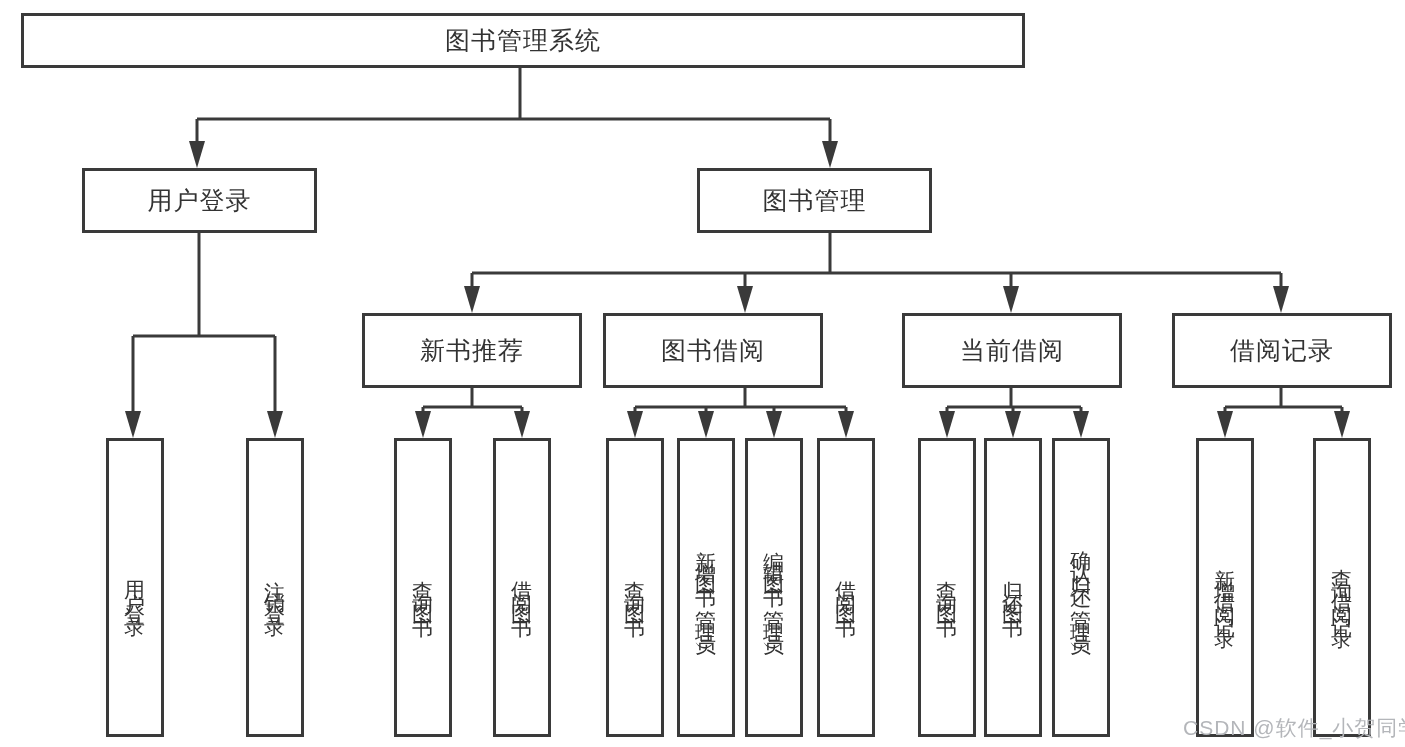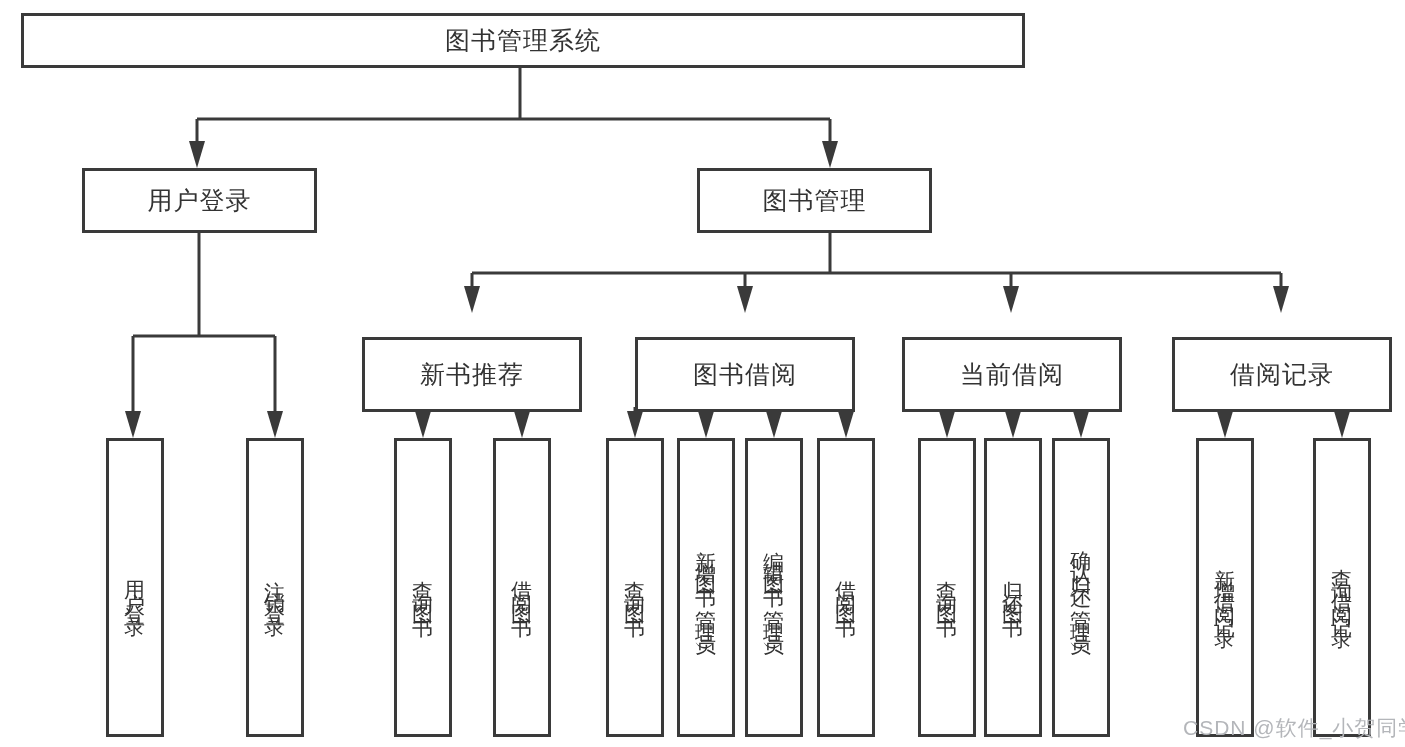--- a/index.html
+++ b/index.html
@@ -24,21 +24,21 @@
   .box-h{font-size:25px;letter-spacing:1px;}
   .box-v{font-size:21px;}
   .box-v span{
     writing-mode:vertical-rl;
     text-orientation:mixed;
     letter-spacing:12px;
     line-height:1;
   }
   
   .lvl2{top:168px;width:235px;height:65px;}
-  .lvl3{top:313px;width:220px;height:75px;margin-top:24px;}
+  .lvl3{top:313px;width:220px;height:75px;}
   .leaf{top:438px;width:58px;height:299px;}
   #watermark{
     position:absolute;
     left:1183px;top:714px;
     font-size:21px;
     color:#b4b6ba;
     letter-spacing:1px;
     white-space:nowrap;
   }
 </style>
@@ -77,21 +77,21 @@
       <polygon points="1334,411 1350,411 1342,438"></polygon>
     </g>
   </svg>
 
   <div class="node box-h" style="left:21px;top:13px;width:1004px;height:55px;">图书管理系统</div>
 
   <div class="node box-h lvl2" style="left:82px;">用户登录</div>
   <div class="node box-h lvl2" style="left:697px;">图书管理</div>
 
   <div class="node box-h lvl3" style="left:362px;">新书推荐</div>
-  <div class="node box-h lvl3" style="left:635px;">图书借阅</div>
+  <div class="node box-h lvl3" style="left:603px;">图书借阅</div>
   <div class="node box-h lvl3" style="left:1172px;">借阅记录</div>
   <div class="node box-h lvl3" style="left:902px;">当前借阅</div>
 
   <div class="node box-v leaf" style="left:106px;">
     <span>用户登录</span>
   </div>
   <div class="node box-v leaf" style="left:246px;">
     <span>注销登录</span>
   </div>
 

